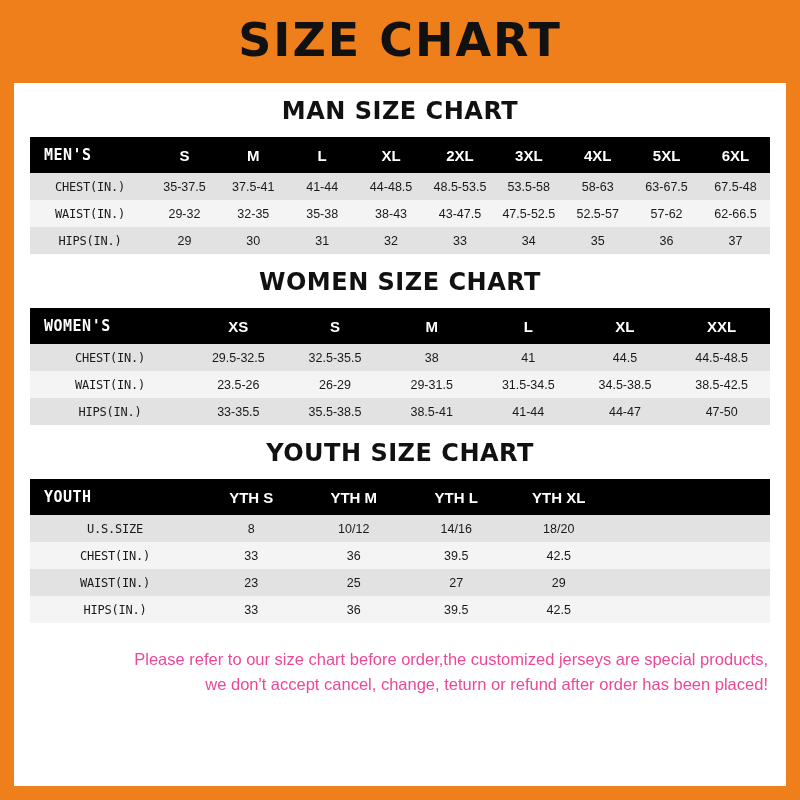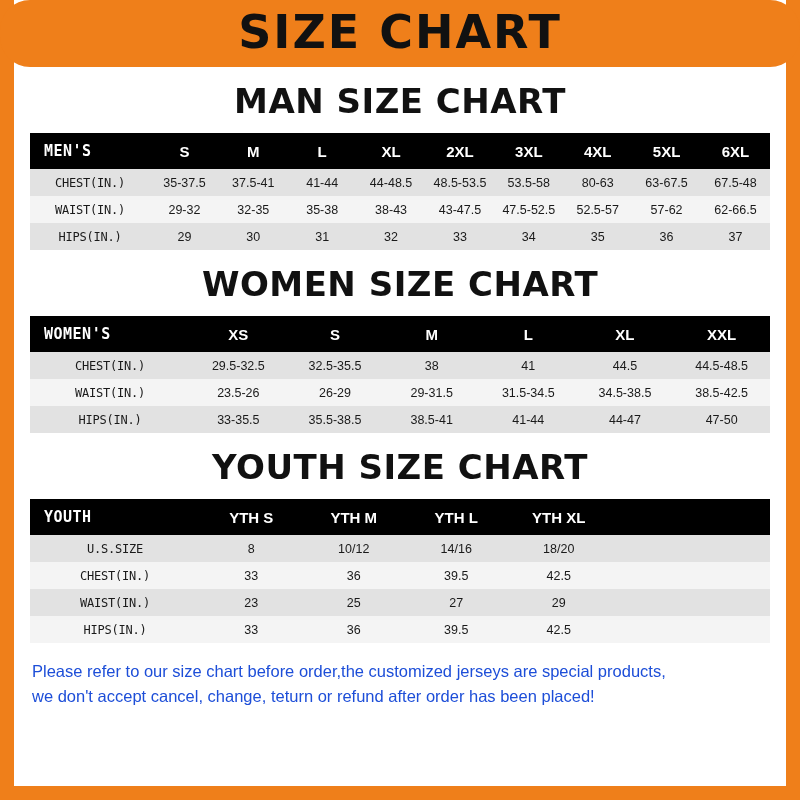--- a/index.html
+++ b/index.html
@@ -17,44 +17,43 @@
     position: relative;
     width: 800px;
     height: 800px;
     background: #ffffff;
     box-sizing: border-box;
     border-left: 14px solid #ef7f1a;
     border-right: 14px solid #ef7f1a;
   }
   .header-banner {
     background: #ef7f1a;
-    height: 67px;
+    height: 83px;
     display: flex;
     align-items: center;
     justify-content: center;
     margin: 0 -14px;
-    border-radius: 30px;
   }
   .header-banner .title {
     font-family: "DejaVu Sans", sans-serif;
     font-weight: bold;
     font-size: 46px;
     letter-spacing: 2px;
     color: #111111;
     line-height: 1;
     padding-bottom: 4px;
   }
   .section {
     margin-top: 14px;
   }
   .section-title {
     text-align: center;
     font-family: "DejaVu Sans", sans-serif;
     font-weight: bold;
-    font-size: 34px;
+    font-size: 24px;
     color: #111111;
     letter-spacing: 0.5px;
     margin-bottom: 10px;
   }
   table.chart {
     border-collapse: collapse;
     width: 740px;
     margin: 12px auto;
     table-layout: fixed;
   }
@@ -90,24 +89,24 @@
     text-align: center;
     letter-spacing: -0.2px;
   }
   
   .men-chart col.lbl { width: 120px; }
   .women-chart col.lbl { width: 160px; }
   .youth-chart col.lbl { width: 170px; }
   .youth-chart col.spacer { width: 160px; }
 
   .footer-note {
-    margin-top: 16px;
+    margin-top: 24px;
     padding: 0 18px;
-    text-align: left;
-    color: #1d4ed8;
+    text-align: right;
+    color: #ec4899;
     font-size: 16.5px;
     line-height: 1.5;
     font-family: "Liberation Sans", sans-serif;
   }
   .bottom-bar {
     position: absolute;
     left: -14px;
     right: -14px;
     bottom: 0;
     height: 14px;
@@ -154,21 +153,21 @@
       </thead>
       <tbody>
         <tr class="odd">
           <td class="rowlabel">CHEST(IN.)</td>
           <td>35-37.5</td>
           <td>37.5-41</td>
           <td>41-44</td>
           <td>44-48.5</td>
           <td>48.5-53.5</td>
           <td>53.5-58</td>
-          <td>80-63</td>
+          <td>58-63</td>
           <td>63-67.5</td>
           <td>67.5-48</td>
         </tr>
         <tr class="even">
           <td class="rowlabel">WAIST(IN.)</td>
           <td>29-32</td>
           <td>32-35</td>
           <td>35-38</td>
           <td>38-43</td>
           <td>43-47.5</td>

